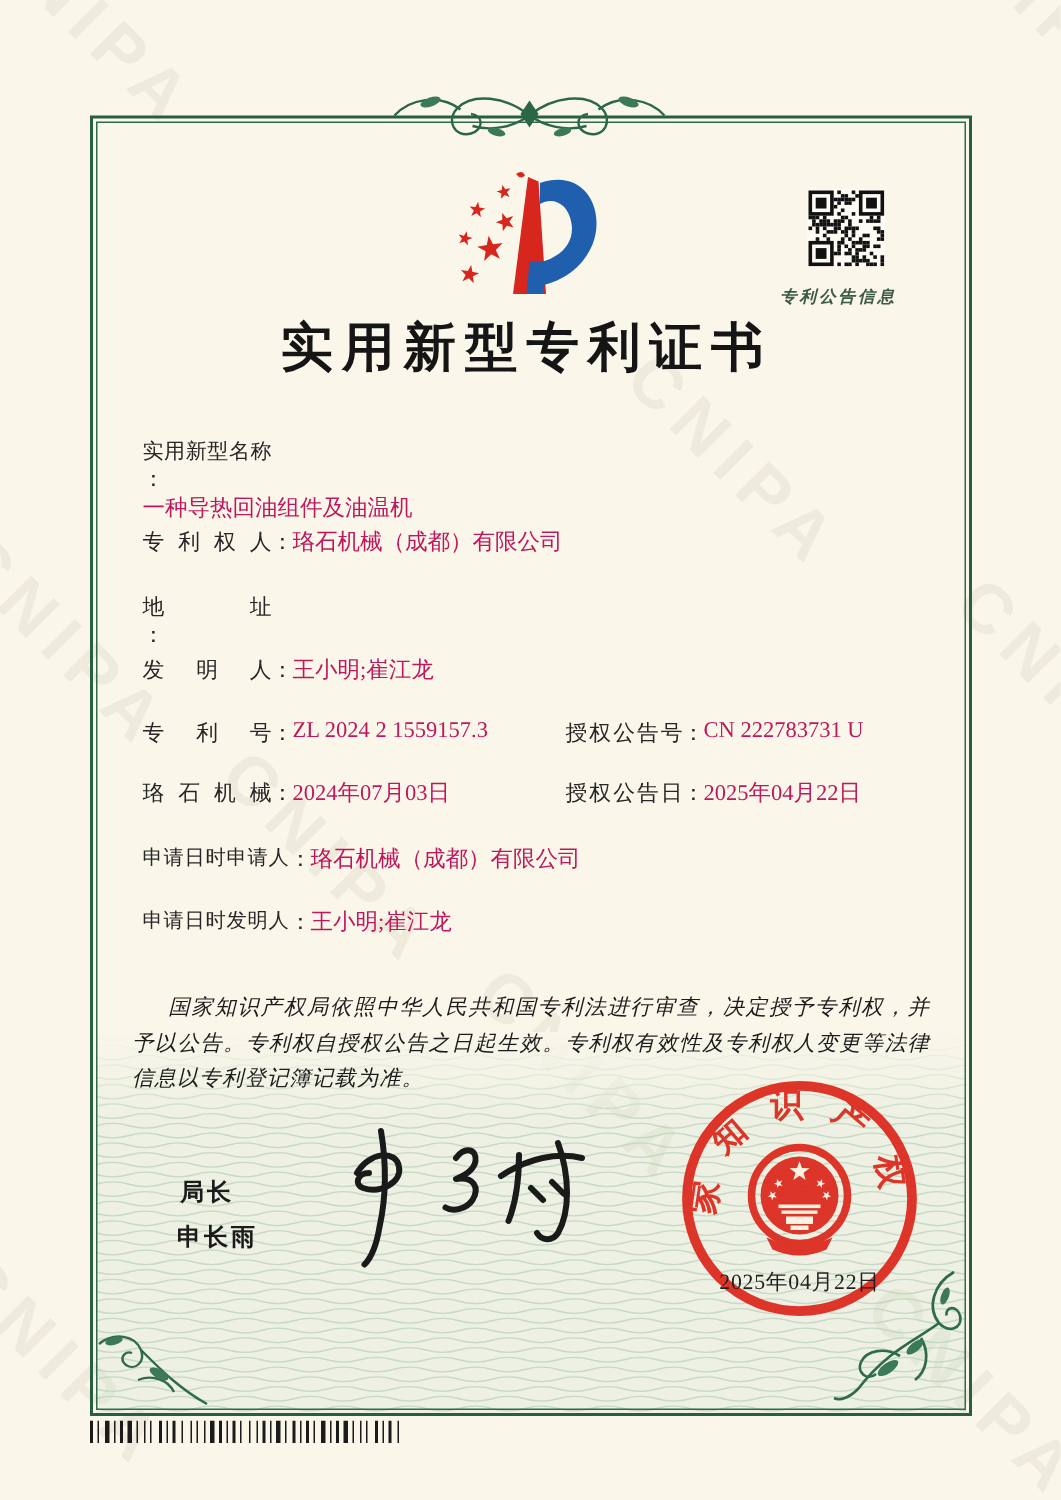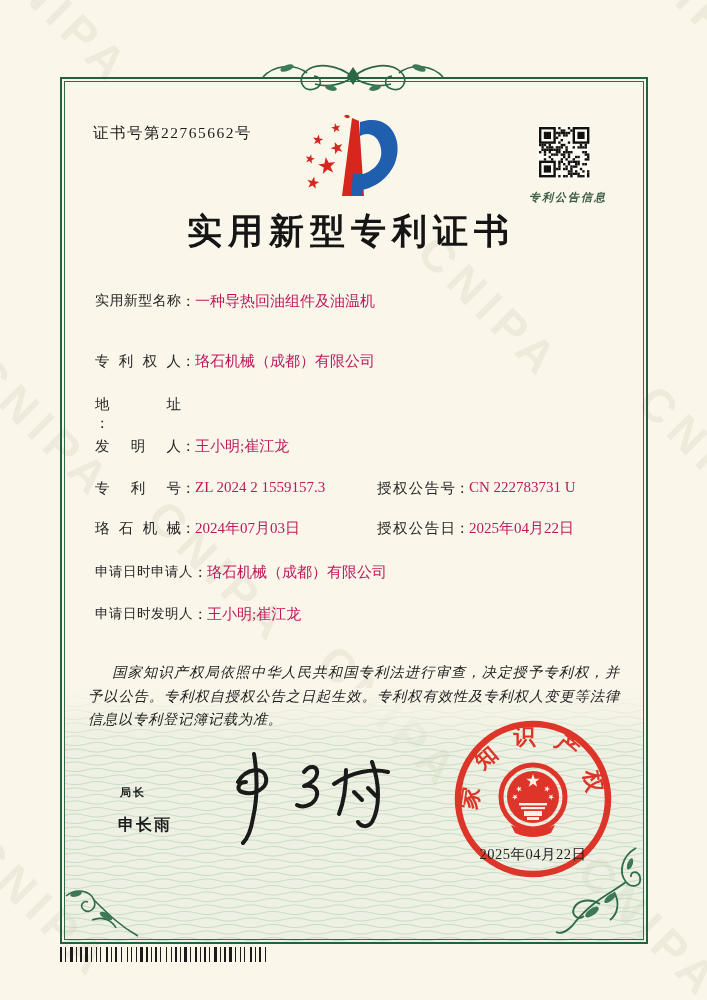--- a/index.html
+++ b/index.html
@@ -20,21 +20,21 @@
   
   .guilloche { position:absolute; left:64px; top:688px; width:580px; height:254px; overflow:hidden; }
   .guilloche-fade { position:absolute; left:64px; top:688px; width:580px; height:60px;
                     background:linear-gradient(#faf6ea, rgba(250,246,234,0)); }
 
   .cert-no { position:absolute; left:93px; top:123px; font-size:15.5px; color:#1d1d1d; letter-spacing:1.5px; }
 
   .logo { position:absolute; left:280px; top:106px; }
 
   .qr { position:absolute; left:538px; top:126px; }
-  .qr-label { position:absolute; left:520px; top:190px; width:96px; text-align:center;
+  .qr-label { position:absolute; left:520px; top:190px; width:96px; text-align:left;
               font-size:11px; font-style:italic; color:#3c5a46; letter-spacing:2px; font-weight:bold; }
 
   .title { position:absolute; left:0; top:208px; width:702px; text-align:center;
            font-size:35px; font-weight:700; color:#151515; letter-spacing:6px; }
 
   .row { position:absolute; display:flex; align-items:flex-start; font-size:15px; color:#222; }
   .lbl { display:inline-block; width:86px; text-align-last:justify; text-align:justify;
          font-size:14.5px; color:#262626; }
   .lbl.small { font-size:14px; }
   .colon { display:inline-block; width:14px; font-size:14.5px; }
@@ -42,21 +42,21 @@
   .rlbl { display:inline-block; width:78px; text-align-last:justify; text-align:justify;
           font-size:14.5px; color:#262626; }
   .wide-lbl { display:inline-block; font-size:13.5px; color:#262626; letter-spacing:0.5px; }
   .addr-val { width:428px; line-height:20.5px; }
 
   .statement { position:absolute; left:88px; top:661px; width:532px; font-size:14.2px;
                font-style:italic; line-height:23.5px; text-indent:1.7em; text-align:justify;
                color:#1c1c1c; letter-spacing:0.8px; font-weight:500; }
 
   .sig-title { position:absolute; left:120px; top:785px; font-family:"Liberation Sans", sans-serif;
-               font-weight:bold; font-size:11px; color:#1b1b1b; letter-spacing:2px; }
+               font-weight:bold; font-size:16px; color:#1b1b1b; letter-spacing:2px; }
   .sig-name  { position:absolute; left:118px; top:815px; font-family:Liberation Serif, serif;
                font-weight:bold; font-size:16px; color:#1b1b1b; letter-spacing:2px; }
   .signature-svg { position:absolute; left:212px; top:744px; }
 
   .seal { position:absolute; left:451px; top:717px; opacity:0.94; }
   .seal-date { font-size:14.5px; fill:#141414; font-family:"Liberation Serif", serif; letter-spacing:0.5px; }
 
   .footer-page { position:absolute; left:0; top:907px; width:707px; text-align:center;
                  font-size:13.5px; color:#1e1e1e; }
 
@@ -168,21 +168,20 @@
       <path d="M4,10 C14,2 28,4 32,14 C35,22 28,28 22,24 C17,20 21,14 26,16"></path>
       <path d="M32,14 C46,28 58,40 76,50"></path>
       <path d="M30,34 C40,30 50,34 54,42"></path>
     </g>
     <g fill="#3c7a57">
       <ellipse cx="44" cy="30" rx="7" ry="3" transform="rotate(30 44 30)"></ellipse>
       <ellipse cx="14" cy="8" rx="6" ry="2.6" transform="rotate(-15 14 8)"></ellipse>
     </g>
   </svg>
 
-  <div class="cert-no">证书号第22765662号</div>
 
   <svg class="logo" width="130" height="100" viewBox="0 0 130 100">
     <defs>
       <polygon id="star" points="0,-1 0.235,-0.324 0.951,-0.309 0.38,0.124 0.588,0.809 0,0.4 -0.588,0.809 -0.38,0.124 -0.951,-0.309 -0.235,-0.324"></polygon>
     </defs>
     <polygon points="72,12 79,15 84,90 62,90" fill="#d6261e"></polygon>
     <path d="M80,16 C110,6 124,34 115,57 C107,76 90,83 78,85 L80,69 C95,65 103,55 101,43 C99,29 88,25 80,30 Z" fill="#1f5fae"></path>
     <polygon points="73,68 84,68 82,90 71,90" fill="#1f5fae"></polygon>
     <g fill="#d6261e">
       <use href="#star" transform="translate(56,22) scale(5) rotate(-12)"></use>
@@ -335,21 +334,21 @@
       <g>
         <rect x="1" y="34.6" width="16.8" height="16.8" fill="#111"></rect>
         <rect x="3.4" y="37" width="12" height="12" fill="#fdfbf3"></rect>
         <rect x="5.8" y="39.4" width="7.199999999999999" height="7.199999999999999" fill="#111"></rect>
       </g>
     </svg>
   <div class="qr-label">专利公告信息</div>
 
   <div class="title">实用新型专利证书</div>
 
-  <div class="row" style="left:95px; top:292px;">
+  <div class="row" style="left:95px; top:292px;flex-direction:column;">
     <span class="lbl small">实用新型名称</span>
       <span class="colon">：</span>
     <span class="val">一种导热回油组件及油温机</span>
   </div>
 
   <div class="row" style="left:95px; top:352px;">
     <span class="lbl">专利权人</span>
       <span class="colon">：</span>
     <span class="val">珞石机械（成都）有限公司</span>
   </div>

